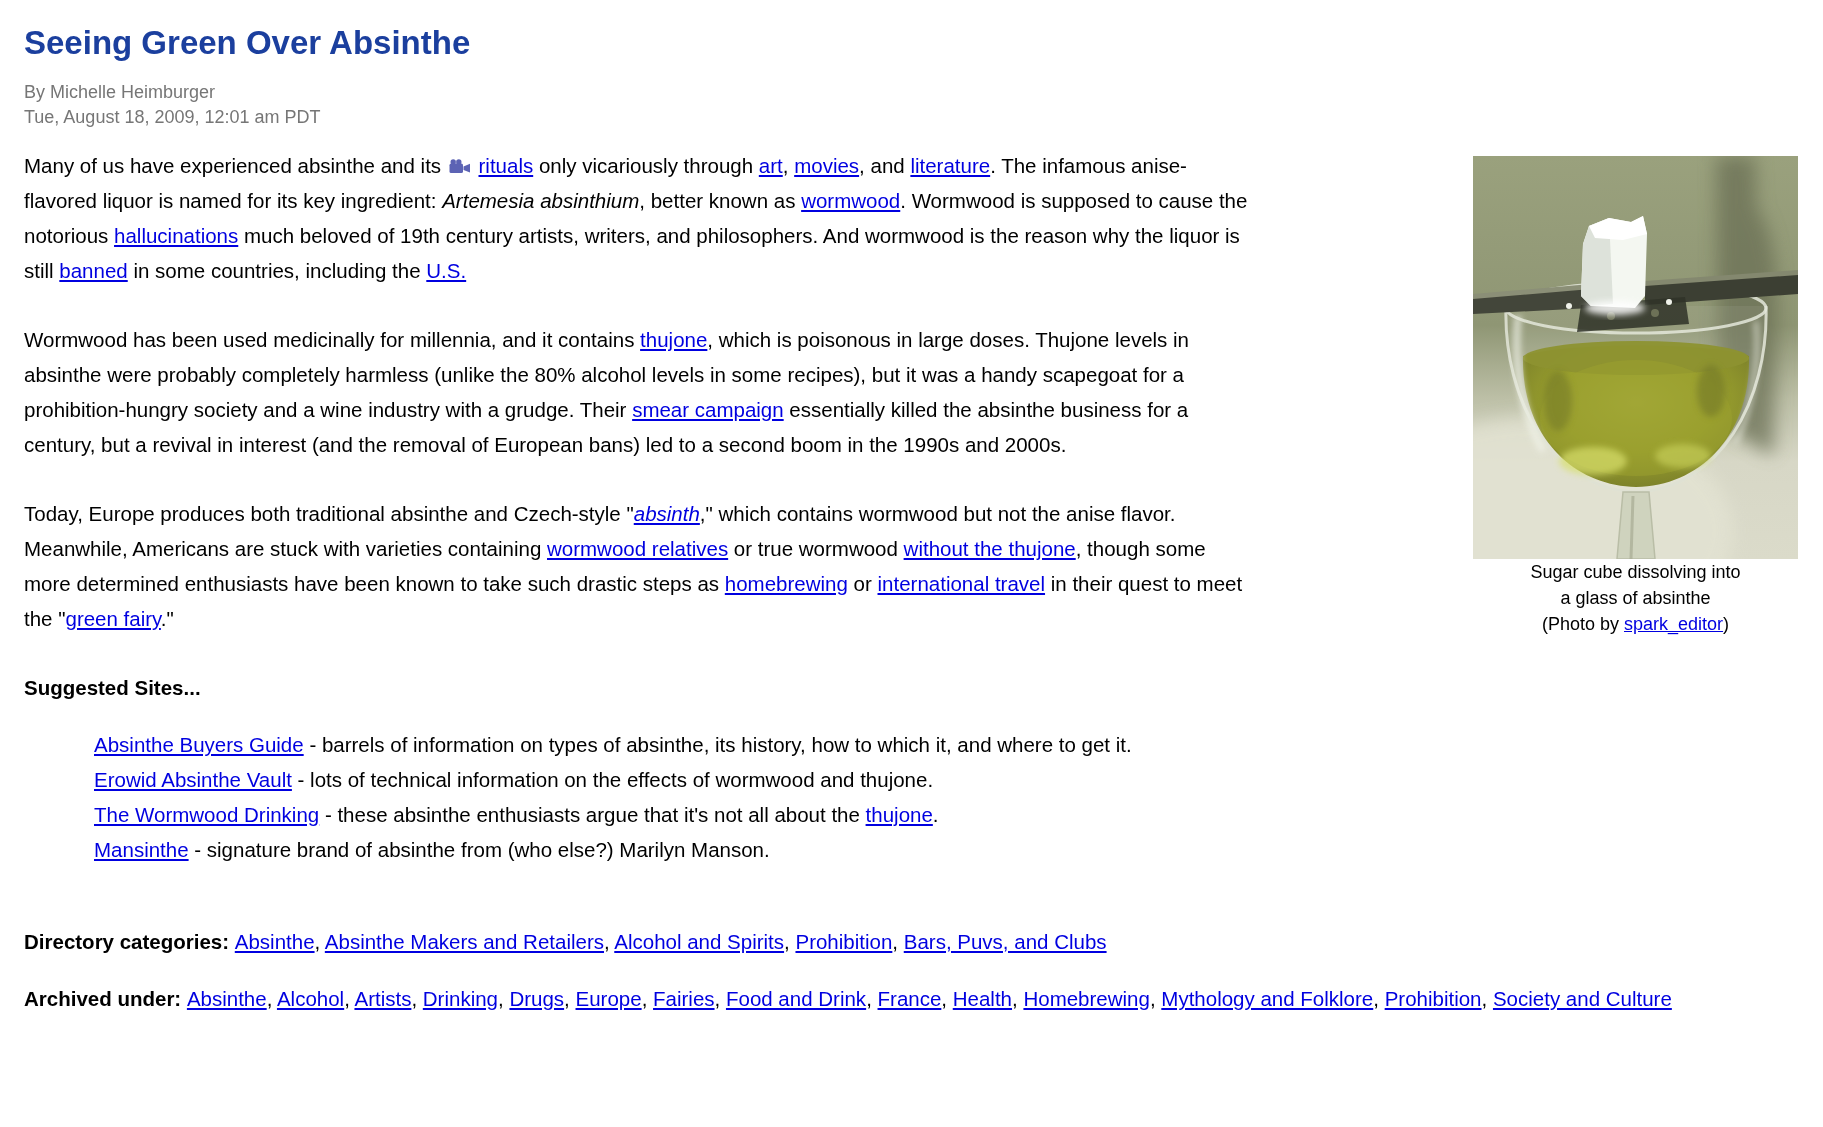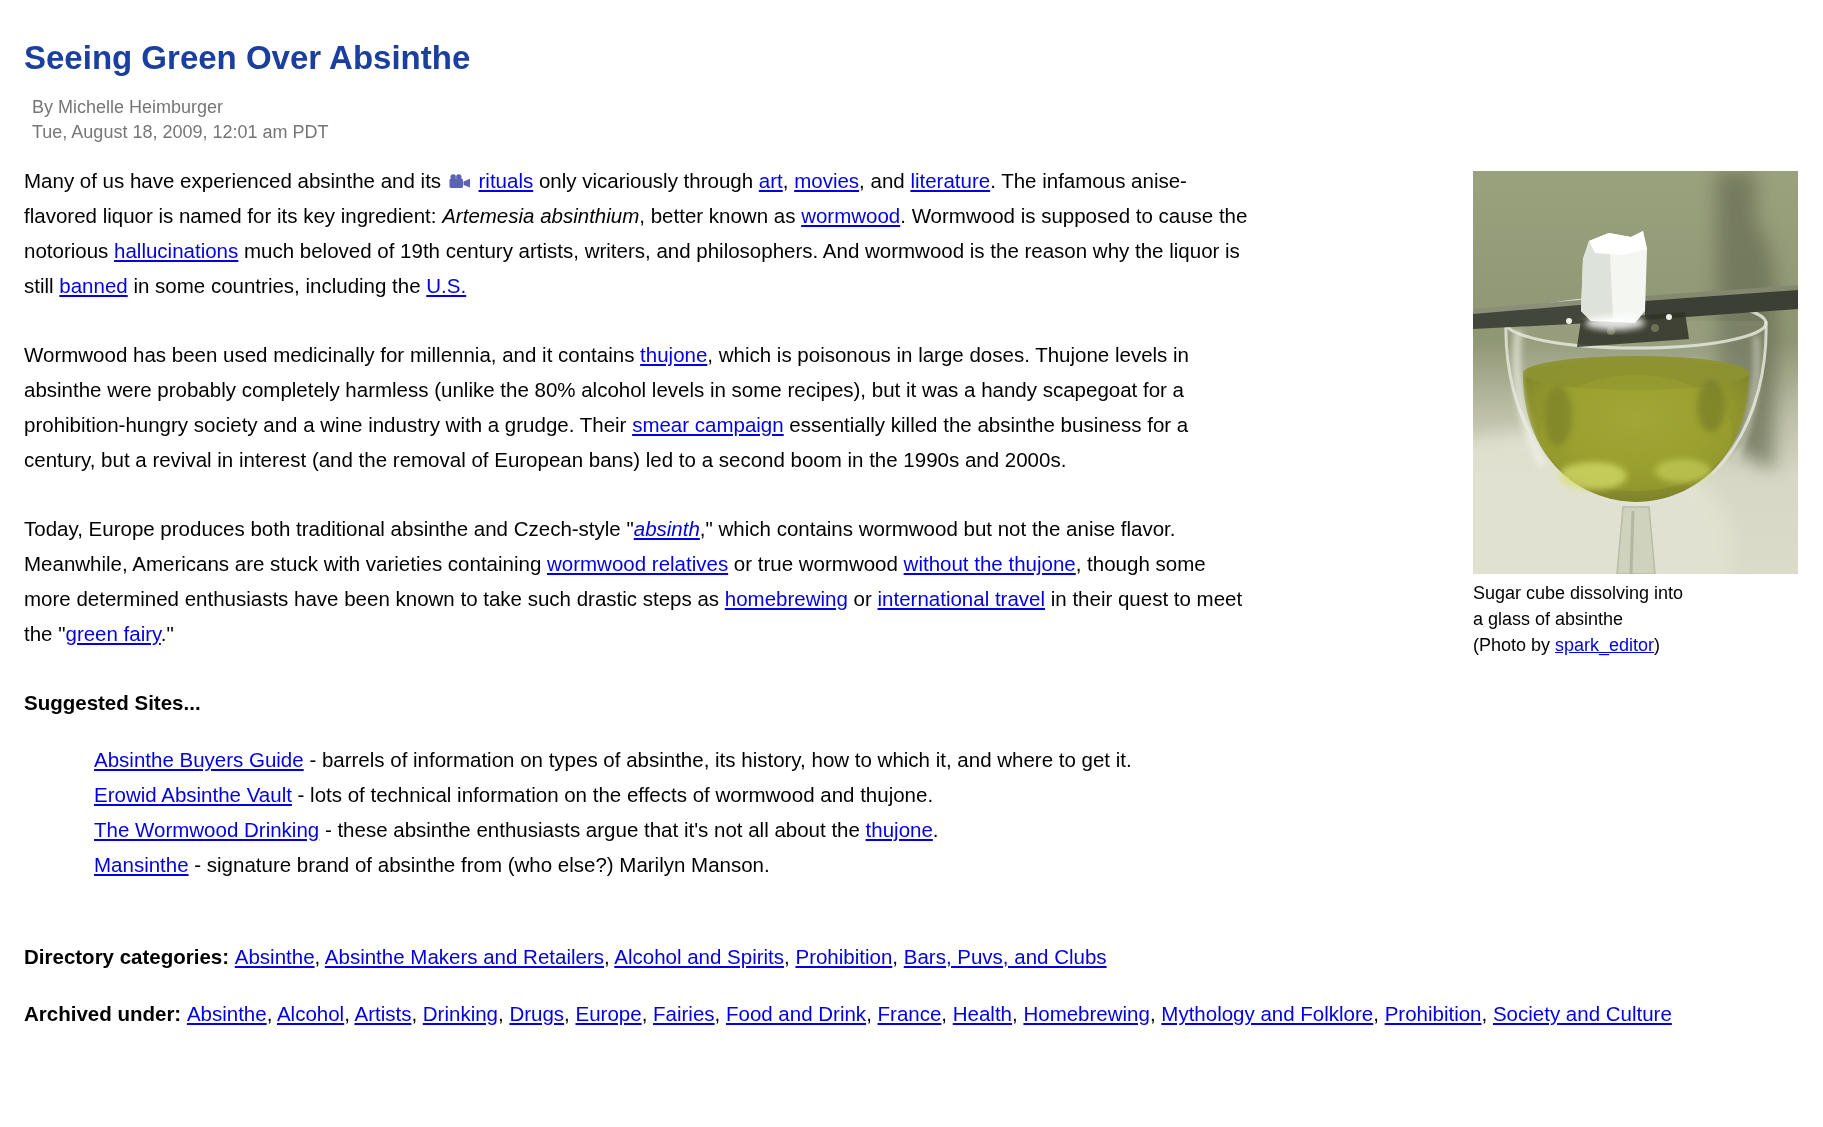--- a/index.html
+++ b/index.html
@@ -1,32 +1,32 @@
 <!DOCTYPE html>
 <html><head>
 <meta charset="utf-8">
 <style>
   html,body { margin:0; padding:0; background:#ffffff; }
   body { font-family:"Liberation Sans", sans-serif; color:#000; }
-  .page { width:1823px; height:1127px; box-sizing:border-box; padding:15px 24px; overflow:hidden; background:#fff; }
+  .page { width:1823px; height:1127px; box-sizing:border-box; padding:0 24px; overflow:hidden; background:#fff; }
 
   h1.title { font-size:33px; line-height:38px; font-weight:bold; color:#1b3f9e; margin:24px 0 18px 0; }
-  .meta { color:#767676; font-size:18px; line-height:25px;margin-left:8px; }
+  .meta { color:#767676; font-size:18px; line-height:25px; }
 
   .content { margin-top:18px; font-size:20.5px; line-height:35px; }
   .para { margin:0 0 34px 0; }
 
   a.lnk { color:#0000e0; text-decoration:underline; cursor:pointer; }
   a.lnk.ital { font-style:italic; }
 
   .vid-icon { display:inline-block; vertical-align:-1px; margin:0 2px; line-height:0; }
 
   .photo-float { float:right; width:325px; margin:8px 1px 12px 225px; }
   .photo-box { width:325px; height:403px; line-height:0; }
-  .caption { margin-top:6px; font-size:18px; line-height:26px; color:#000; }
+  .caption { text-align:center; font-size:18px; line-height:26px; color:#000; }
 
   h3.suggested { font-size:20.5px; line-height:35px; font-weight:bold; margin:30px 0 22px 0; }
   ul.sites { list-style:none; margin:0 0 0 70px; padding:0; }
   ul.sites li { line-height:35px; }
 
   p.cats { margin:0; line-height:37px; }
   p.cats.directory { margin-top:56px; }
   p.cats.archived { margin-top:20px; }
   .cats b { font-weight:bold; }
 </style>

